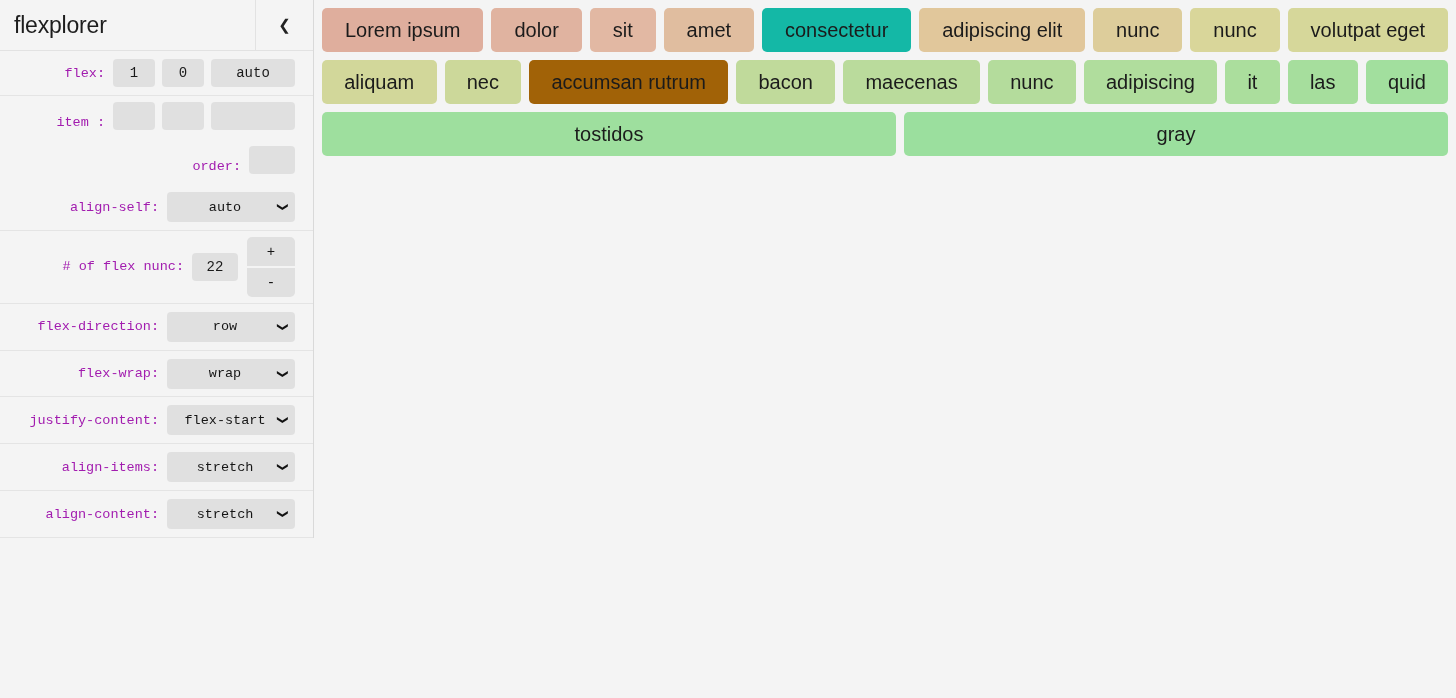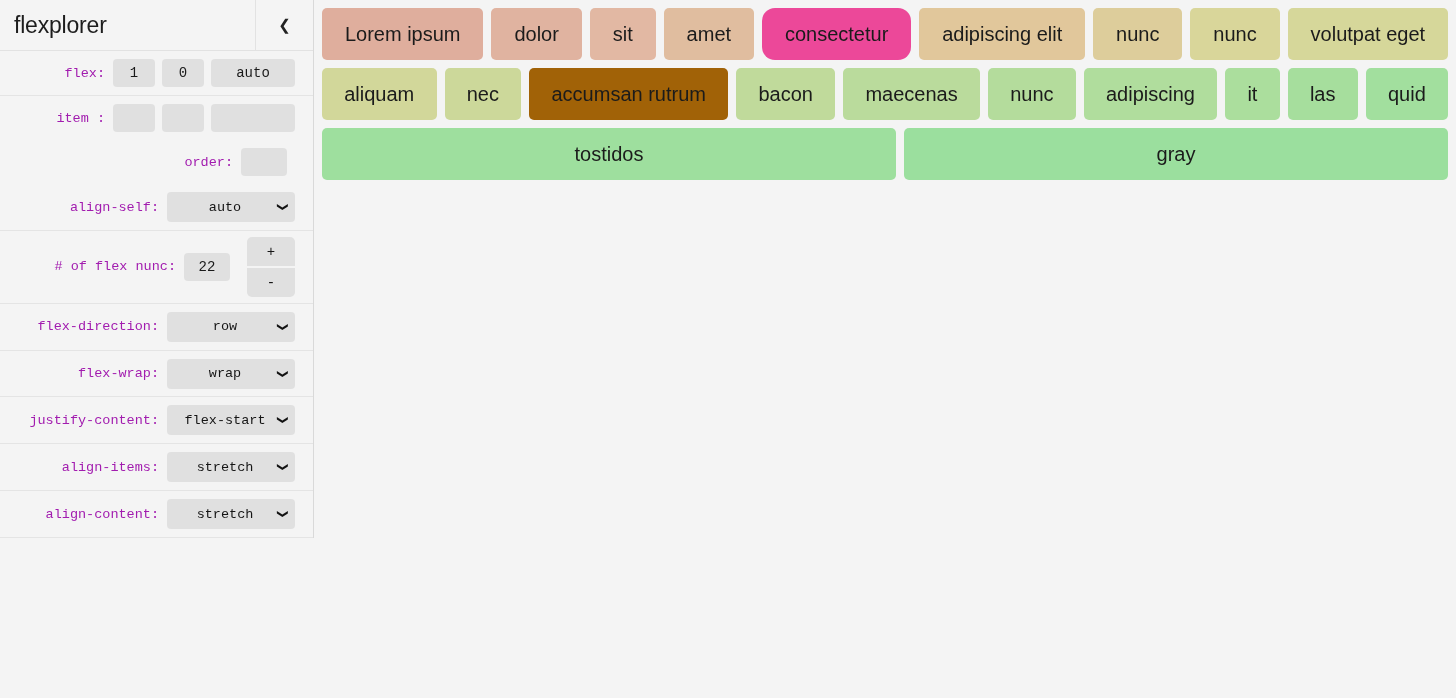--- a/index.html
+++ b/index.html
@@ -63,21 +63,21 @@
 
   .ctrl-row {
     display: flex;
     align-items: center;
     justify-content: flex-end;
     padding: 10px 18px 10px 0;
     box-sizing: border-box;
     border-bottom: 1px solid #e4e4e4;
     min-height: 44px;
   }
-  .ctrl-row.no-border { border-bottom: none; }
+  .ctrl-row.no-border { border-bottom: none; align-items: flex-end; }
   .ctrl-label {
     font-family: "Liberation Mono", monospace;
     font-size: 13.5px;
     color: #a21caf;
     margin-right: 8px;
     white-space: nowrap;
     text-align: right;
   }
   .mini-input {
     background: #e0e0e0;
@@ -87,21 +87,21 @@
     width: 42px;
     margin-right: 7px;
     font-family: "Liberation Mono", monospace;
     font-size: 14px;
     text-align: center;
     color: #1a1a1a;
     box-sizing: border-box;
     outline: none;
   }
   .mini-input.wide { width: 84px; margin-right: 0; }
-  .mini-input.last { margin-right: 8px; }
+  .mini-input.last { margin-right: 0; }
   .mini-input.num { width: 46px; }
 
   .sel {
     background: #e0e0e0;
     border: none;
     border-radius: 4px;
     height: 30px;
     width: 128px;
     font-family: "Liberation Mono", monospace;
     font-size: 13.5px;
@@ -169,21 +169,21 @@
     flex-wrap: wrap;
     justify-content: flex-start;
     align-items: stretch;
     align-content: flex-start;
     gap: 8px;
     width: 100%;
   }
   .flex-item {
     flex: 1 1 auto;
     border-radius: 5px;
-    height: 52px;
+    height: 44px;
     display: flex;
     align-items: center;
     justify-content: center;
     font-family: "Liberation Sans", sans-serif;
     font-size: 20px;
     color: #1b1b1b;
     padding: 0 18px;
     box-sizing: border-box;
     white-space: nowrap;
     cursor: pointer;
@@ -292,21 +292,21 @@
     </div>
 
   </div>
 
   <div class="canvas">
     <div class="flex-container" id="flex-container">
         <div class="flex-item" style="background: rgb(223, 174, 157);">Lorem ipsum</div>
         <div class="flex-item" style="background: rgb(224, 179, 160);">dolor</div>
         <div class="flex-item" style="background: rgb(226, 184, 163);">sit</div>
         <div class="flex-item" style="background: rgb(224, 189, 159);">amet</div>
-        <div class="flex-item" style="background: #ec4899; border-radius: 13px;">consectetur</div>
+        <div class="flex-item" style="background: #14b8a6;">consectetur</div>
         <div class="flex-item" style="background: rgb(225, 199, 155);">adipiscing elit</div>
         <div class="flex-item" style="background: rgb(221, 205, 155);">nunc</div>
         <div class="flex-item" style="background: rgb(217, 214, 154);">nunc</div>
         <div class="flex-item" style="background: rgb(214, 215, 154);">volutpat eget</div>
         <div class="flex-item" style="background: rgb(210, 215, 154);">aliquam</div>
         <div class="flex-item" style="background: rgb(204, 216, 154);">nec</div>
         <div class="flex-item" style="background: #a16207;">accumsan rutrum</div>
         <div class="flex-item" style="background: rgb(192, 218, 155);">bacon</div>
         <div class="flex-item" style="background: rgb(186, 219, 156);">maecenas</div>
         <div class="flex-item" style="background: rgb(180, 220, 156);">nunc</div>

